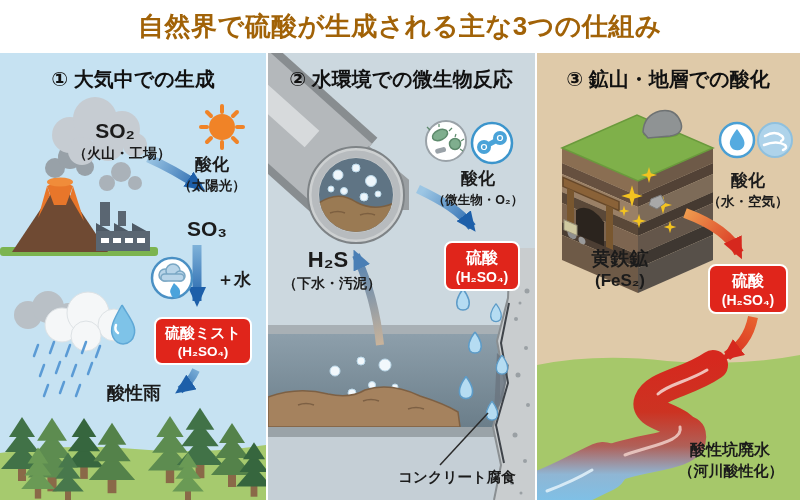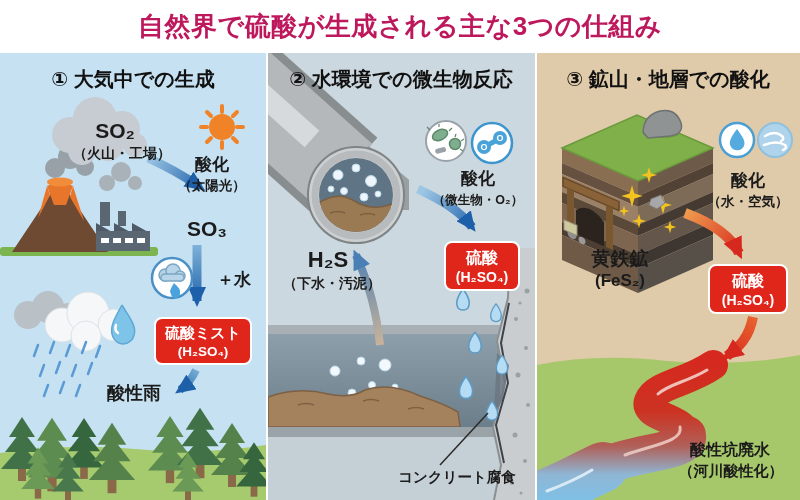--- a/index.html
+++ b/index.html
@@ -1,19 +1,19 @@
 <!DOCTYPE html>
 <html><head>
 <meta charset="utf-8">
 <style>
   html,body{margin:0;padding:0;background:#ffffff;}
   .stage{position:relative;width:800px;height:500px;background:#ffffff;overflow:hidden;
          font-family:"Liberation Sans","DejaVu Sans",sans-serif;}
   .title-bar{height:53px;display:flex;align-items:center;justify-content:center;background:#ffffff;}
-  .title-bar h1{margin:0;font-size:26px;font-weight:800;color:#be185d;letter-spacing:0.5px;}
+  .title-bar h1{margin:0;font-size:26px;font-weight:800;color:#a16207;letter-spacing:0.5px;}
   .panels{display:flex;gap:2px;height:447px;background:#ffffff;}
   .panel{position:relative;height:447px;overflow:hidden;}
   .panel svg{display:block;}
   #panel1{width:266px;background:#c6e2f2;}
   #panel2{width:267px;background:#ccd8df;}
   #panel3{width:263px;background:#dfcaa9;}
   text{font-family:"Liberation Sans","DejaVu Sans",sans-serif;}
   .hdr{font-size:20px;font-weight:800;fill:#111;}
   .big{font-weight:800;fill:#1b1b1b;}
   .boxtxt{font-weight:800;fill:#ffffff;}

